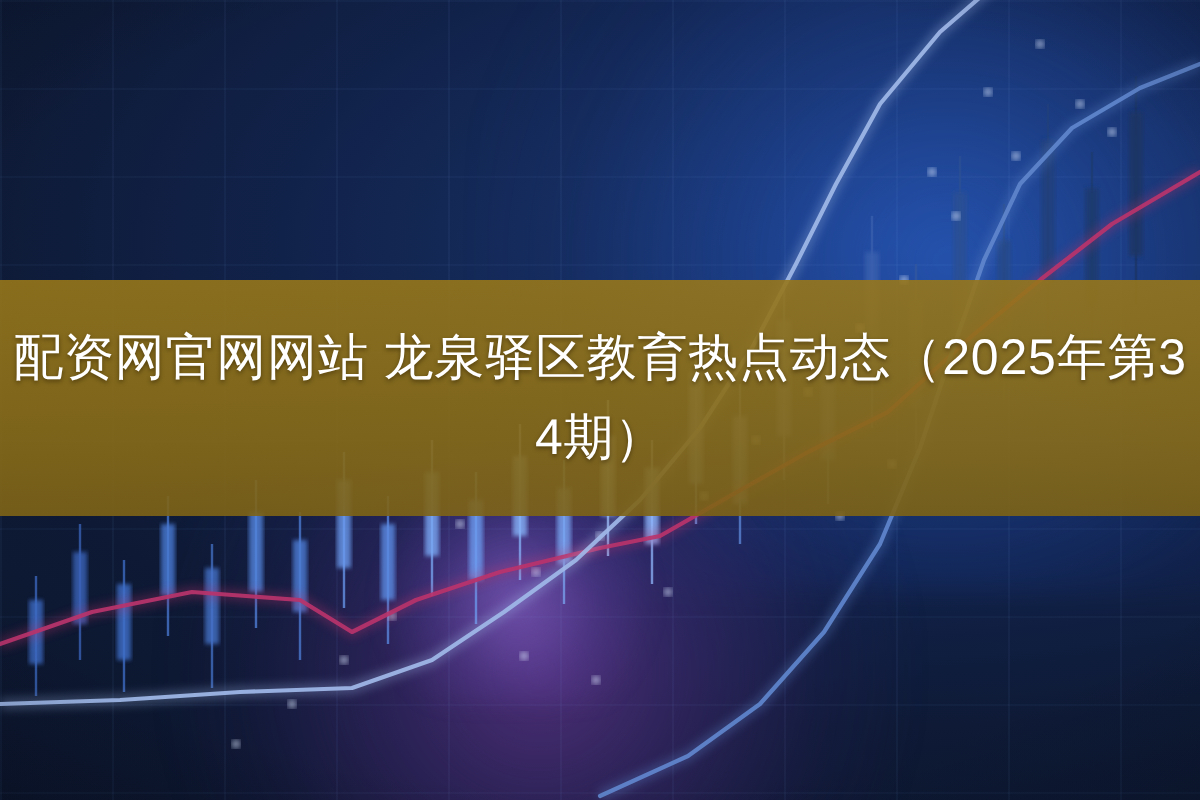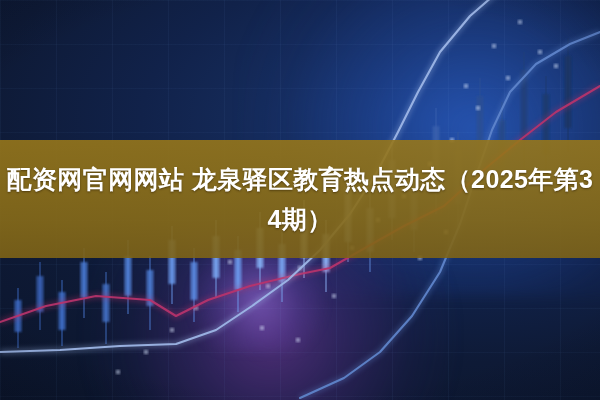--- a/index.html
+++ b/index.html
@@ -75,21 +75,21 @@
     box-sizing:border-box;
     padding:0 4px;
   }
   .title-text{
     margin:0;
     width:100%;
     text-align:center;
     color:#ffffff;
     font-size:25px;
     line-height:40px;
-    font-weight:700;
+    font-weight:400;
     letter-spacing:.4px;
     text-shadow:0 1px 2px rgba(40,26,0,.55);
     word-break:break-all;
   }
 </style>
 </head>
 <body>
 
 <div class="banner">
 

